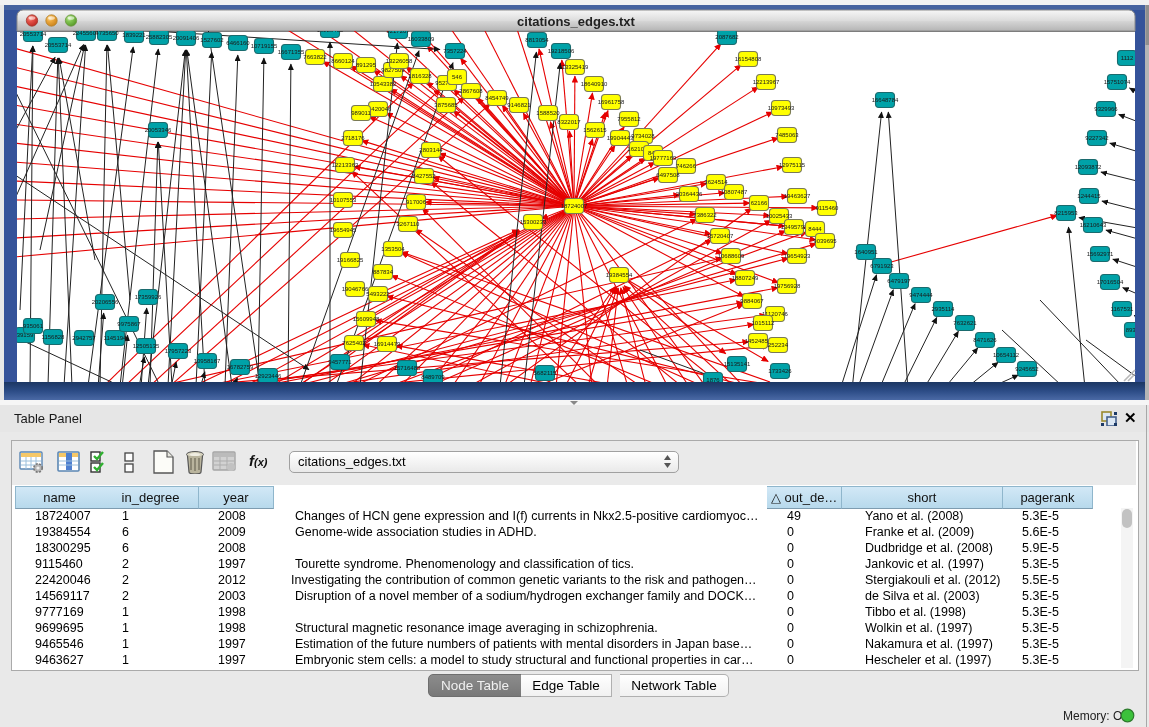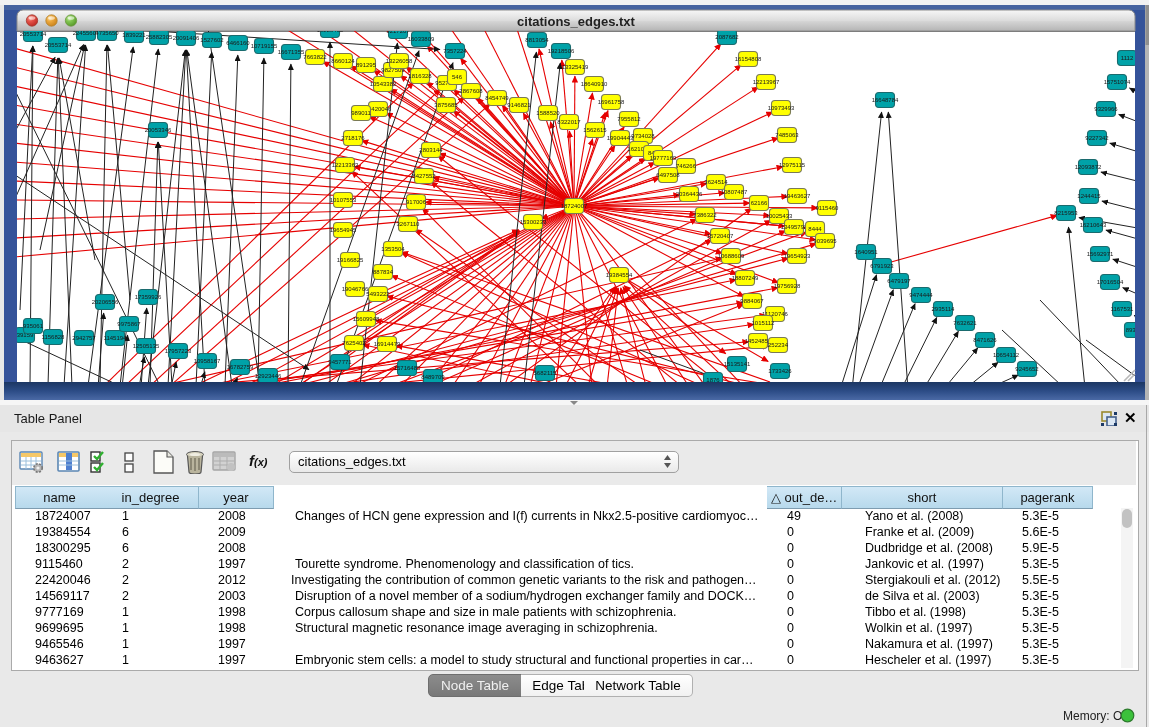--- a/index.html
+++ b/index.html
@@ -915,20 +915,21 @@
       <span style="left:203px">2008</span>
 <span style="left:280px">Changes of HCN gene expression and I(f) currents in Nkx2.5-positive cardiomyoc…</span>
       <span style="left:772px">49</span>
 <span style="left:850px">Yano et al. (2008)</span>
       <span style="left:1007px">5.3E-5</span>
     </div>
 <div class="trow" style="top:524px">
 <span style="left:20px">19384554</span>
       <span style="left:107px">6</span>
       <span style="left:203px">2009</span>
+<span style="left:280px">Genome-wide association studies in ADHD.</span>
       <span style="left:772px">0</span>
 <span style="left:850px">Franke et al. (2009)</span>
       <span style="left:1007px">5.6E-5</span>
     </div>
 <div class="trow" style="top:540px">
 <span style="left:20px">18300295</span>
       <span style="left:107px">6</span>
       <span style="left:203px">2008</span>
       <span style="left:772px">0</span>
 <span style="left:850px">Dudbridge et al. (2008)</span>
@@ -958,56 +959,56 @@
       <span style="left:203px">2003</span>
 <span style="left:280px">Disruption of a novel member of a sodium/hydrogen exchanger family and DOCK…</span>
       <span style="left:772px">0</span>
 <span style="left:850px">de Silva et al. (2003)</span>
       <span style="left:1007px">5.3E-5</span>
     </div>
 <div class="trow" style="top:604px">
 <span style="left:20px">9777169</span>
       <span style="left:107px">1</span>
       <span style="left:203px">1998</span>
-<span style="left:280px">Corpus callosum shape and size in male patients with schizophrenia.</span>
       <span style="left:772px">0</span>
 <span style="left:850px">Tibbo et al. (1998)</span>
       <span style="left:1007px">5.3E-5</span>
     </div>
 <div class="trow" style="top:620px">
 <span style="left:20px">9699695</span>
       <span style="left:107px">1</span>
       <span style="left:203px">1998</span>
 <span style="left:280px">Structural magnetic resonance image averaging in schizophrenia.</span>
       <span style="left:772px">0</span>
 <span style="left:850px">Wolkin et al. (1997)</span>
       <span style="left:1007px">5.3E-5</span>
     </div>
 <div class="trow" style="top:636px">
 <span style="left:20px">9465546</span>
       <span style="left:107px">1</span>
       <span style="left:203px">1997</span>
+<span style="left:280px">Estimation of the future numbers of patients with mental disorders in Japan base…</span>
       <span style="left:772px">0</span>
 <span style="left:850px">Nakamura et al. (1997)</span>
       <span style="left:1007px">5.3E-5</span>
     </div>
 <div class="trow" style="top:652px">
 <span style="left:20px">9463627</span>
       <span style="left:107px">1</span>
       <span style="left:203px">1997</span>
 <span style="left:280px">Embryonic stem cells: a model to study structural and functional properties in car…</span>
       <span style="left:772px">0</span>
 <span style="left:850px">Hescheler et al. (1997)</span>
       <span style="left:1007px">5.3E-5</span>
     </div>
 
 <div style="position:absolute;left:1121px;top:508px;width:12px;height:160px;background:#f4f4f4"></div>
 <div style="position:absolute;left:1122px;top:509px;width:10px;height:19px;background:#c2c2c2;border-radius:5px"></div>
 
 <div class="seg" style="left:428px;width:92px;background:linear-gradient(#8c8c8c,#787878);border:1px solid #6e6e6e;border-radius:5px 0 0 5px;color:#f0f0f0">Node Table</div>
 <div class="seg" style="left:521px;width:90px;background:linear-gradient(#ffffff,#f1f1f1);border:1px solid #b0b0b0;border-left:none">Edge Table</div>
-<div class="seg" style="left:584px;width:108px;background:linear-gradient(#ffffff,#f1f1f1);border:1px solid #b0b0b0;border-left:none;border-radius:0 5px 5px 0">Network Table</div>
+<div class="seg" style="left:620px;width:108px;background:linear-gradient(#ffffff,#f1f1f1);border:1px solid #b0b0b0;border-left:none;border-radius:0 5px 5px 0">Network Table</div>
 
 <div style="position:absolute;left:1063px;top:709px;font-size:12px;color:#222">Memory: OK</div>
 <svg style="position:absolute;left:1120px;top:708px" width="15" height="15">
       <circle cx="7.5" cy="7.5" r="6.3" fill="#3cc13c" stroke="#2c7a2c" stroke-width="1.2"></circle>
     </svg>
 <div style="position:absolute;left:1146px;top:405px;width:1px;height:322px;background:#a8a8a8"></div>
 </div>
 </body></html>

